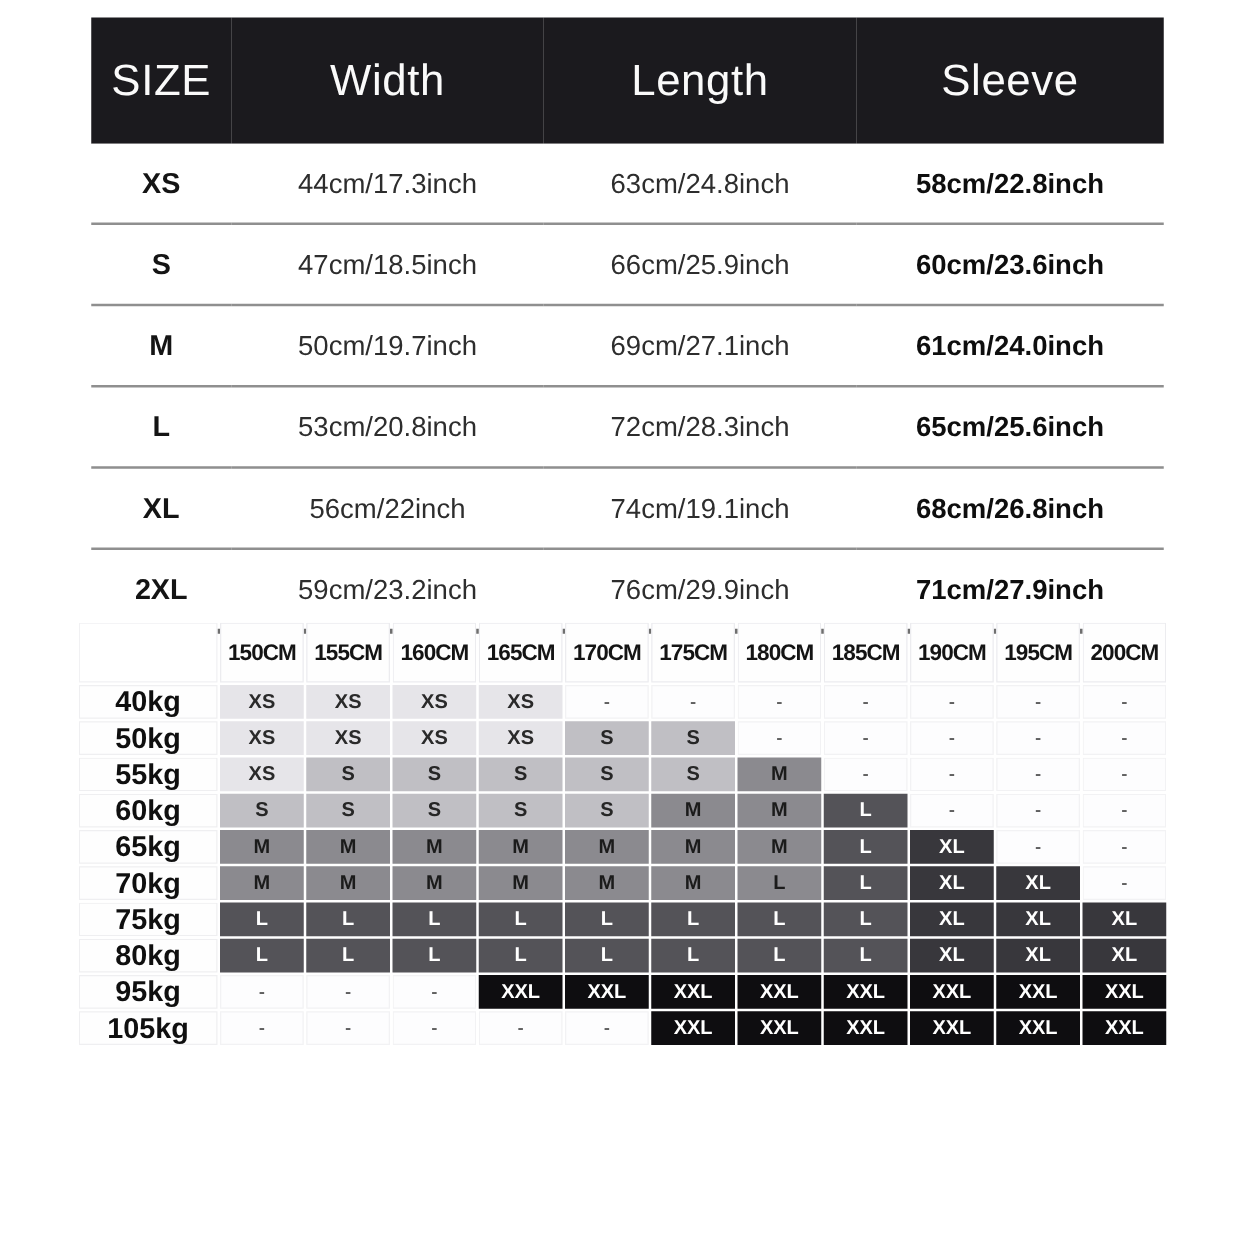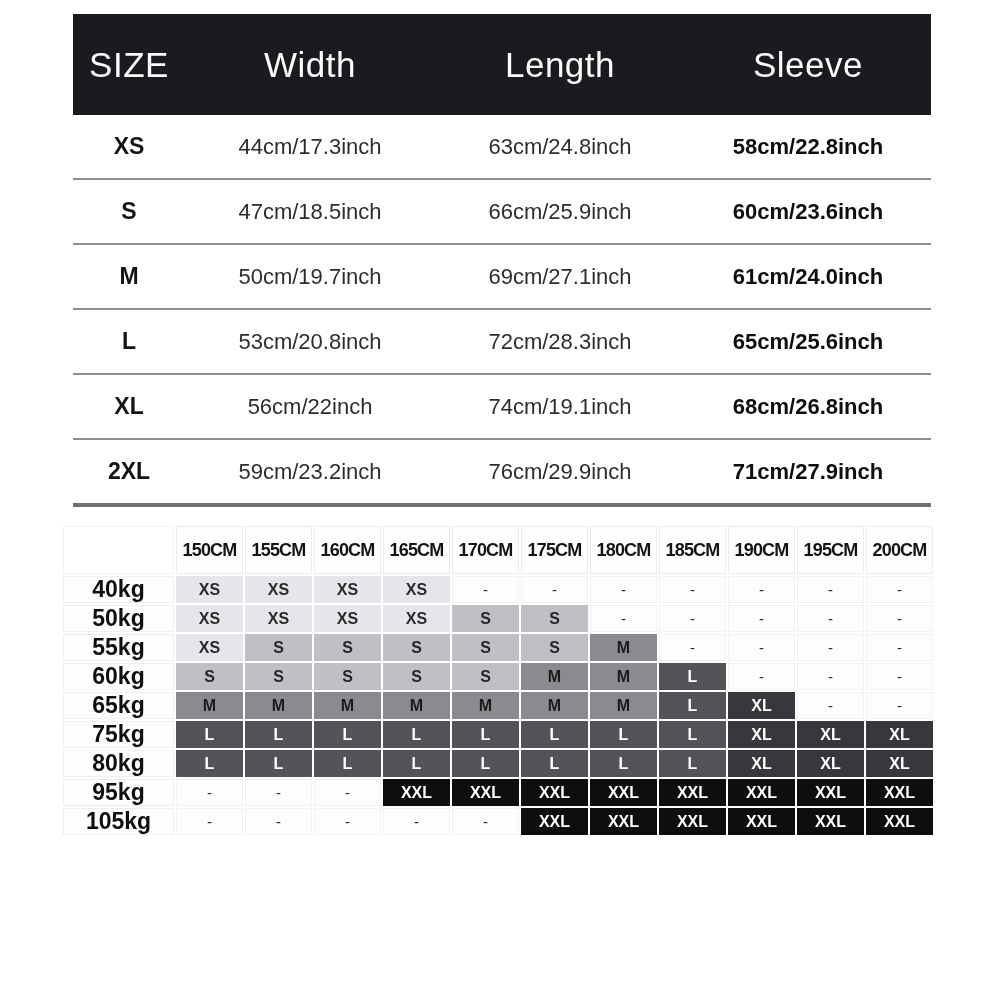--- a/index.html
+++ b/index.html
@@ -27,21 +27,21 @@
     border-bottom: 2px solid #8f8f8f;
     background: #ffffff;
   }
   .size-table tbody tr:last-child td { border-bottom: 4px solid #6f6f6f; }
   .size-table td.size-cell { font-size: 23px; font-weight: bold; color: #141414; }
   .size-table td.val-cell  { font-size: 22px; font-weight: 400; color: #2d2d2d; }
   .size-table td.sleeve-cell { font-size: 22px; font-weight: bold; color: #0e0e0e; }
 
   
   .fit-table {
-    position: absolute; left: 61px; top: 524px;
+    position: absolute; left: 61px; top: 496px;
     border-collapse: separate; border-spacing: 2px;
     table-layout: fixed;
   }
   .fit-table th, .fit-table td { padding: 0; }
   .fit-table thead th {
     height: 48px; font-size: 18px; font-weight: bold; color: #141414;
     letter-spacing: -0.8px; text-align: center; vertical-align: middle;
     background: #fefefe; box-shadow: inset 0 0 0 1px #ececef;
   }
   .fit-table thead th.corner { background: #ffffff; box-shadow: inset 0 0 0 1px #f1f1f3; }
@@ -213,20 +213,34 @@
         <td style="background: rgb(139, 138, 143); color: rgb(27, 27, 27);">M</td>
         <td style="background: rgb(139, 138, 143); color: rgb(27, 27, 27);">M</td>
         <td style="background: rgb(139, 138, 143); color: rgb(27, 27, 27);">M</td>
         <td style="background: rgb(139, 138, 143); color: rgb(27, 27, 27);">M</td>
         <td style="background: rgb(84, 83, 88); color: rgb(255, 255, 255);">L</td>
         <td style="background: rgb(56, 55, 60); color: rgb(255, 255, 255);">XL</td>
         <td class="dash" style="background: rgb(253, 253, 254); color: rgb(43, 43, 43);">-</td>
         <td class="dash" style="background: rgb(253, 253, 254); color: rgb(43, 43, 43);">-</td>
       </tr>
       <tr>
+        <th class="wlabel">70kg</th>
+        <td style="background: rgb(139, 138, 143); color: rgb(27, 27, 27);">M</td>
+        <td style="background: rgb(139, 138, 143); color: rgb(27, 27, 27);">M</td>
+        <td style="background: rgb(139, 138, 143); color: rgb(27, 27, 27);">M</td>
+        <td style="background: rgb(139, 138, 143); color: rgb(27, 27, 27);">M</td>
+        <td style="background: rgb(139, 138, 143); color: rgb(27, 27, 27);">M</td>
+        <td style="background: rgb(139, 138, 143); color: rgb(27, 27, 27);">M</td>
+        <td style="background: rgb(139, 138, 143); color: rgb(27, 27, 27);">L</td>
+        <td style="background: rgb(84, 83, 88); color: rgb(255, 255, 255);">L</td>
+        <td style="background: rgb(56, 55, 60); color: rgb(255, 255, 255);">XL</td>
+        <td style="background: rgb(56, 55, 60); color: rgb(255, 255, 255);">XL</td>
+        <td class="dash" style="background: rgb(253, 253, 254); color: rgb(43, 43, 43);">-</td>
+      </tr>
+      <tr>
         <th class="wlabel">75kg</th>
         <td style="background: rgb(84, 83, 88); color: rgb(255, 255, 255);">L</td>
         <td style="background: rgb(84, 83, 88); color: rgb(255, 255, 255);">L</td>
         <td style="background: rgb(84, 83, 88); color: rgb(255, 255, 255);">L</td>
         <td style="background: rgb(84, 83, 88); color: rgb(255, 255, 255);">L</td>
         <td style="background: rgb(84, 83, 88); color: rgb(255, 255, 255);">L</td>
         <td style="background: rgb(84, 83, 88); color: rgb(255, 255, 255);">L</td>
         <td style="background: rgb(84, 83, 88); color: rgb(255, 255, 255);">L</td>
         <td style="background: rgb(84, 83, 88); color: rgb(255, 255, 255);">L</td>
         <td style="background: rgb(56, 55, 60); color: rgb(255, 255, 255);">XL</td>

